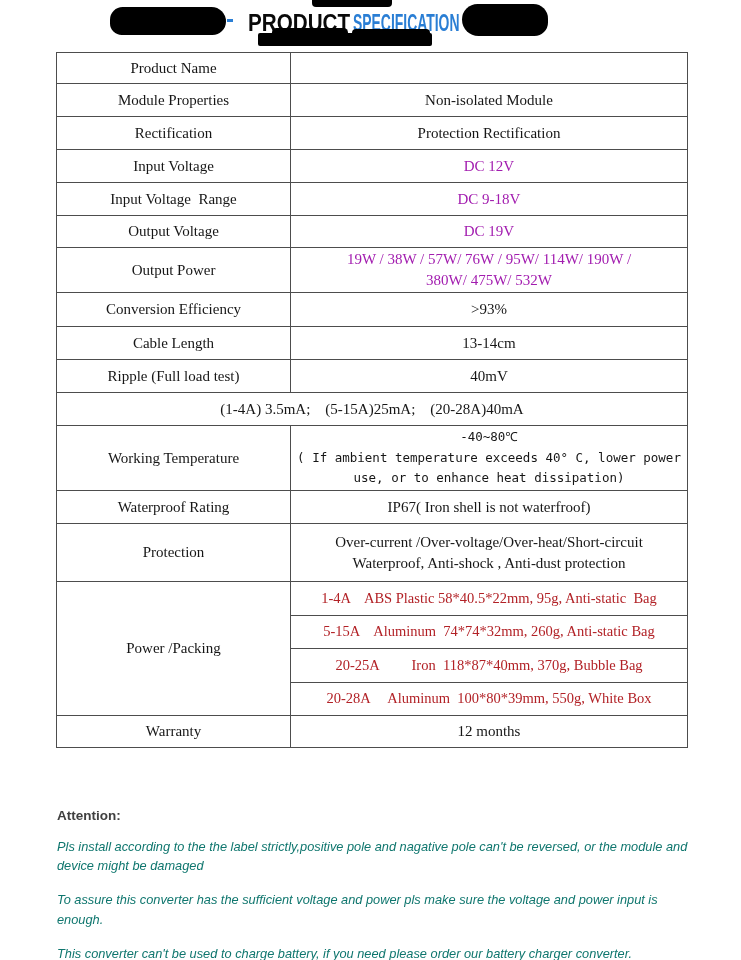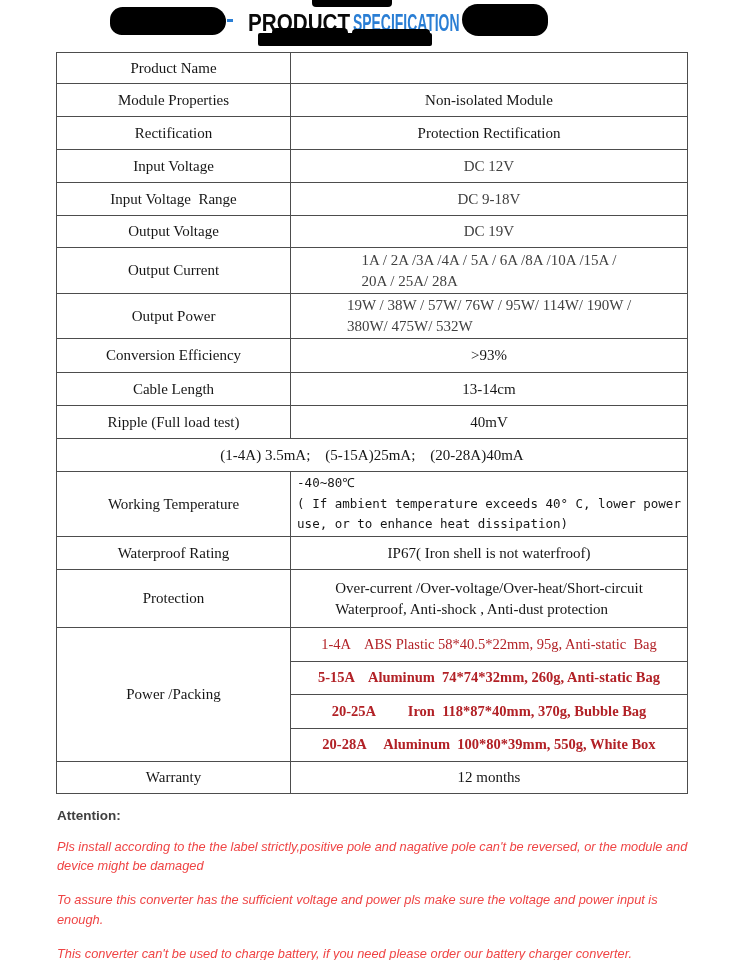--- a/index.html
+++ b/index.html
@@ -28,42 +28,42 @@
 
   
   .spec-table {
     position:absolute; left:56px; top:52px; width:630px;
     border:1px solid #4d4d4d; box-sizing:content-box; background:#fff;
   }
   .trow { display:flex; box-sizing:border-box; }
   .trow + .trow { border-top:1px solid #4d4d4d; }
   .cell {
     display:flex; align-items:center; justify-content:center;
-    white-space:pre-wrap; font-size:15px;
+    text-align:center; white-space:pre-wrap; font-size:15px;
     padding:0 4px; box-sizing:border-box; line-height:1.4;
   }
   .cell.lab { flex:0 0 234px; border-right:1px solid #4d4d4d; }
   .cell.val { flex:1; }
-  .red  { color:#404040; }
+  .red  { color:#a21caf; }
   .mono { font-family:"DejaVu Sans Mono", monospace; font-size:12.5px; line-height:1.65; }
   .subcol { flex:1; display:flex; flex-direction:column; padding:0; }
   .subrow {
     flex:1; display:flex; align-items:center; justify-content:center;
     white-space:pre-wrap; font-size:14.5px; color:#b22126; text-align:center;
   }
-  .subrow + .subrow { border-top:1px solid #4d4d4d;font-weight:bold; }
+  .subrow + .subrow { border-top:1px solid #4d4d4d; }
 
   
   .attention {
     position:absolute; left:57px; top:808px; width:636px;
     font-family:"Liberation Sans", sans-serif;
   }
   .attention-title { font-weight:bold; font-size:13.5px; color:#404040; margin:0 0 14px 0; }
   .note {
-    color:#ef4444; font-style:italic; font-size:12.8px; line-height:1.5;
+    color:#0f766e; font-style:italic; font-size:12.8px; line-height:1.5;
     margin:0 0 15px 0;
   }
   .note.last { margin-bottom:0; margin-top:5px; }
 </style>
 </head>
 <body>
 
 <div class="page">
 
   <div class="blob blob-left"></div>
@@ -100,25 +100,20 @@
     <div class="trow" style="height:33px">
       <div class="cell lab">Input Voltage  Range</div>
       <div class="cell val red">DC 9-18V</div>
     </div>
 
     <div class="trow" style="height:32px">
       <div class="cell lab">Output Voltage</div>
       <div class="cell val red">DC 19V</div>
     </div>
 
-    <div class="trow" style="height:46px">
-      <div class="cell lab">Output Current</div>
-      <div class="cell val red">1A / 2A /3A /4A / 5A / 6A /8A /10A /15A /
-20A / 25A/ 28A</div>
-    </div>
 
     <div class="trow" style="height:45px">
       <div class="cell lab">Output Power</div>
       <div class="cell val red">19W / 38W / 57W/ 76W / 95W/ 114W/ 190W /
 380W/ 475W/ 532W</div>
     </div>
 
     <div class="trow" style="height:34px">
       <div class="cell lab">Conversion Efficiency</div>
       <div class="cell val">&gt;93%</div>

